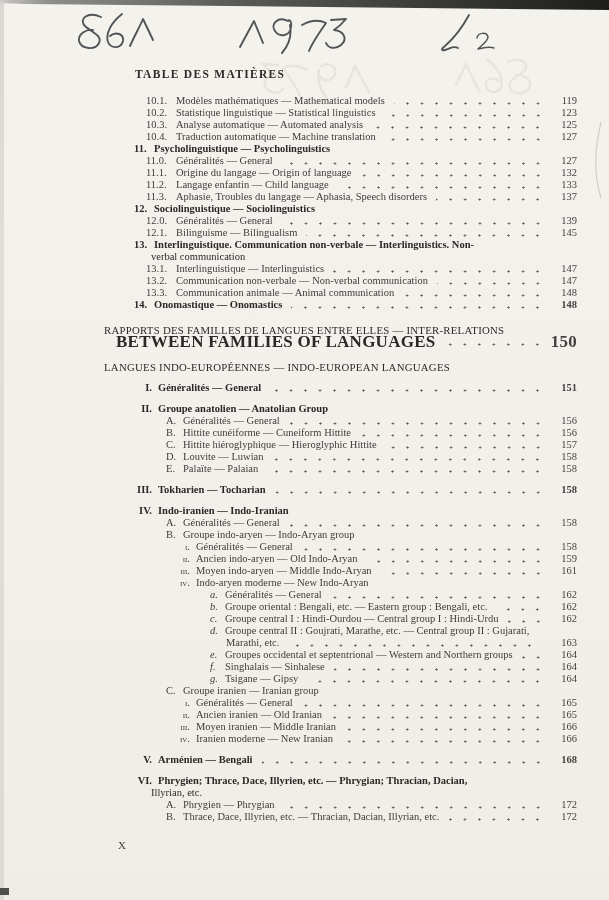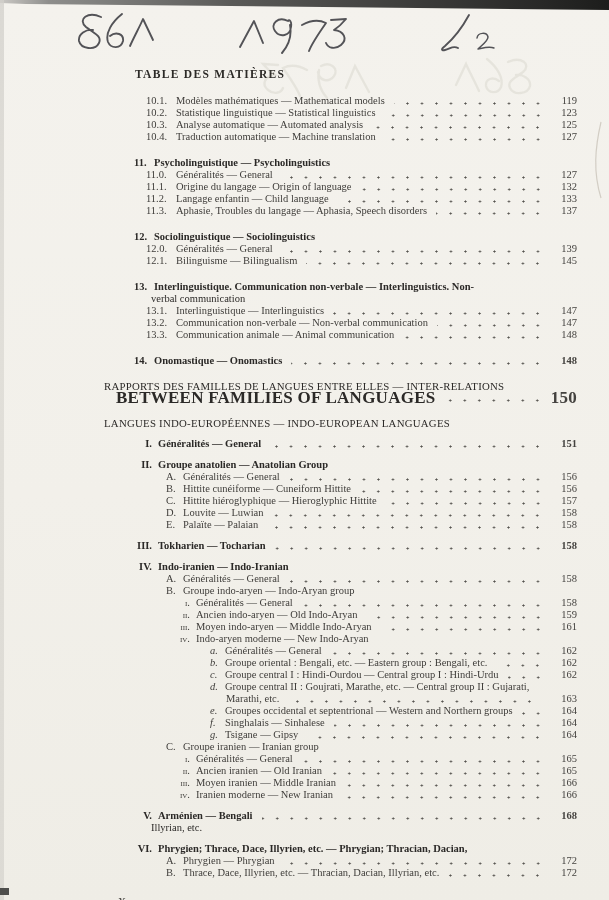--- a/index.html
+++ b/index.html
@@ -50,21 +50,21 @@
     flex:1 1 auto; min-width:6px; align-self:flex-end; height:10px;
     margin:0 5px 0 9px;
     background-image:radial-gradient(circle,#54524e 0.9px,rgba(0,0,0,0) 1.15px);
     background-size:14.5px 3px; background-repeat:repeat-x;
     background-position:right bottom 2px;
   }
   .row .pg { flex:none; width:27px; text-align:right; color:#44423f; }
 
   .lv-sub       { padding-left:146px; }
   .lv-sub .num  { width:27px; }
-  .lv-sec       { padding-left:134px; margin-top:14px; font-weight:bold; color:#2b2927; }
+  .lv-sec       { padding-left:134px; margin-top:0; font-weight:bold; color:#2b2927; }
   .lv-sec .num  { width:17px; }
   .lv-caps      { padding-left:104px; margin-top:13px; font-weight:normal; font-size:10.8px; letter-spacing:.25px; color:#2b2927; }
   .lv-roman     { padding-left:119px; margin-top:9px; font-weight:bold; color:#2b2927; }
   .lv-roman .num{ width:33px; text-align:right; margin-right:6px; }
   .lv-letter    { padding-left:166px; }
   .lv-letter .num{ width:14px; }
   .lv-sroman    { padding-left:168px; }
   .lv-sroman .num{ width:22px; text-align:right; margin-right:6px; font-variant:small-caps; }
   .lv-alpha     { padding-left:210px; }
   .lv-alpha .num{ width:12px; font-style:italic; }
@@ -381,27 +381,27 @@
         <span class="txt">Iranien moderne — New Iranian</span>
         <span class="leader"></span>
         <span class="pg">166</span>
       </div>
       <div class="row lv-roman">
         <span class="num">V.</span>
         <span class="txt">Arménien — Bengali</span>
         <span class="leader"></span>
         <span class="pg">168</span>
       </div>
+      <div class="row lv-roman">
+        <span class="num">VI.</span>
+        <span class="txt">Phrygien; Thrace, Dace, Illyrien, etc. — Phrygian; Thracian, Dacian,</span>
+      </div>
       <div class="row lv-contsec">
         <span class="txt">Illyrian, etc.</span>
       </div>
-      <div class="row lv-roman">
-        <span class="num">VI.</span>
-        <span class="txt">Phrygien; Thrace, Dace, Illyrien, etc. — Phrygian; Thracian, Dacian,</span>
-      </div>
       <div class="row lv-letter">
         <span class="num">A.</span>
         <span class="txt">Phrygien — Phrygian</span>
         <span class="leader"></span>
         <span class="pg">172</span>
       </div>
       <div class="row lv-letter">
         <span class="num">B.</span>
         <span class="txt">Thrace, Dace, Illyrien, etc. — Thracian, Dacian, Illyrian, etc.</span>
         <span class="leader"></span>

